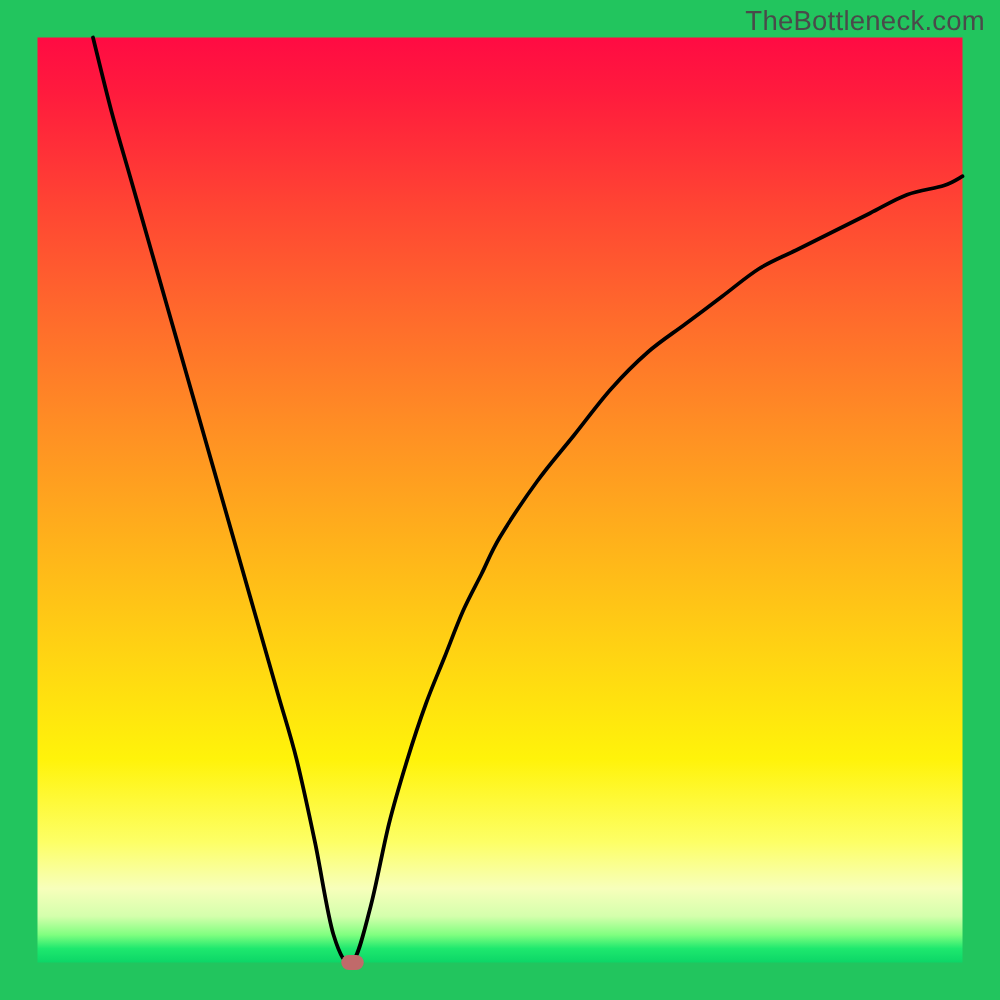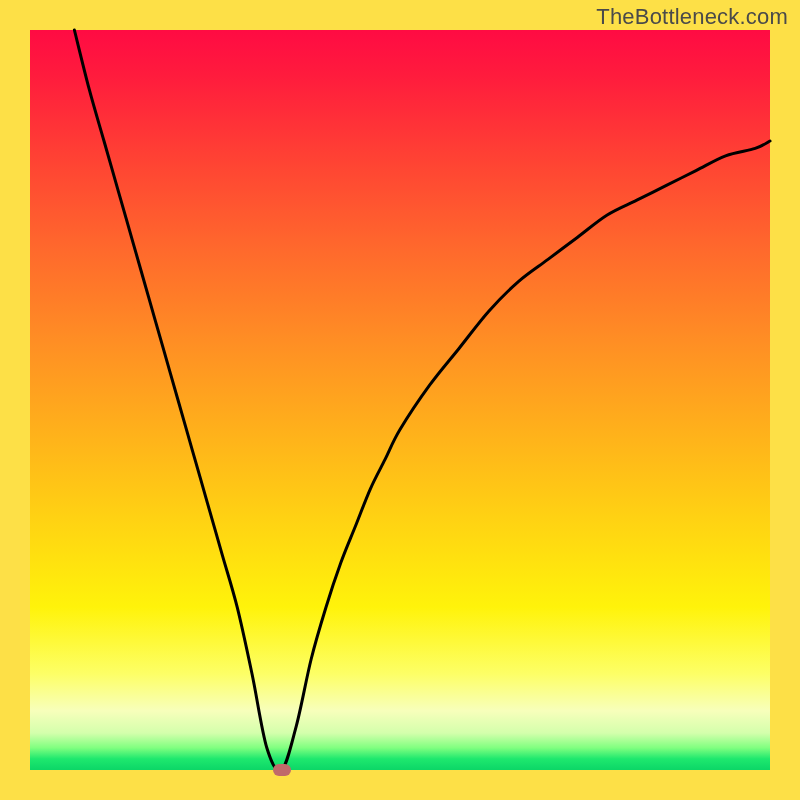--- a/index.html
+++ b/index.html
@@ -7,21 +7,21 @@
     padding: 0;
     width: 800px;
     height: 800px;
     background: #000;
     font-family: Arial, Helvetica, sans-serif;
     overflow: hidden;
   }
   .outer {
     width: 800px;
     height: 800px;
-    background: #fde047;
+    background: #22c55e;
     position: relative;
   }
   .plot-area {
     position: absolute;
     left: 30px;
     top: 30px;
     width: 740px;
     height: 740px;
     
     background: linear-gradient(to bottom,

